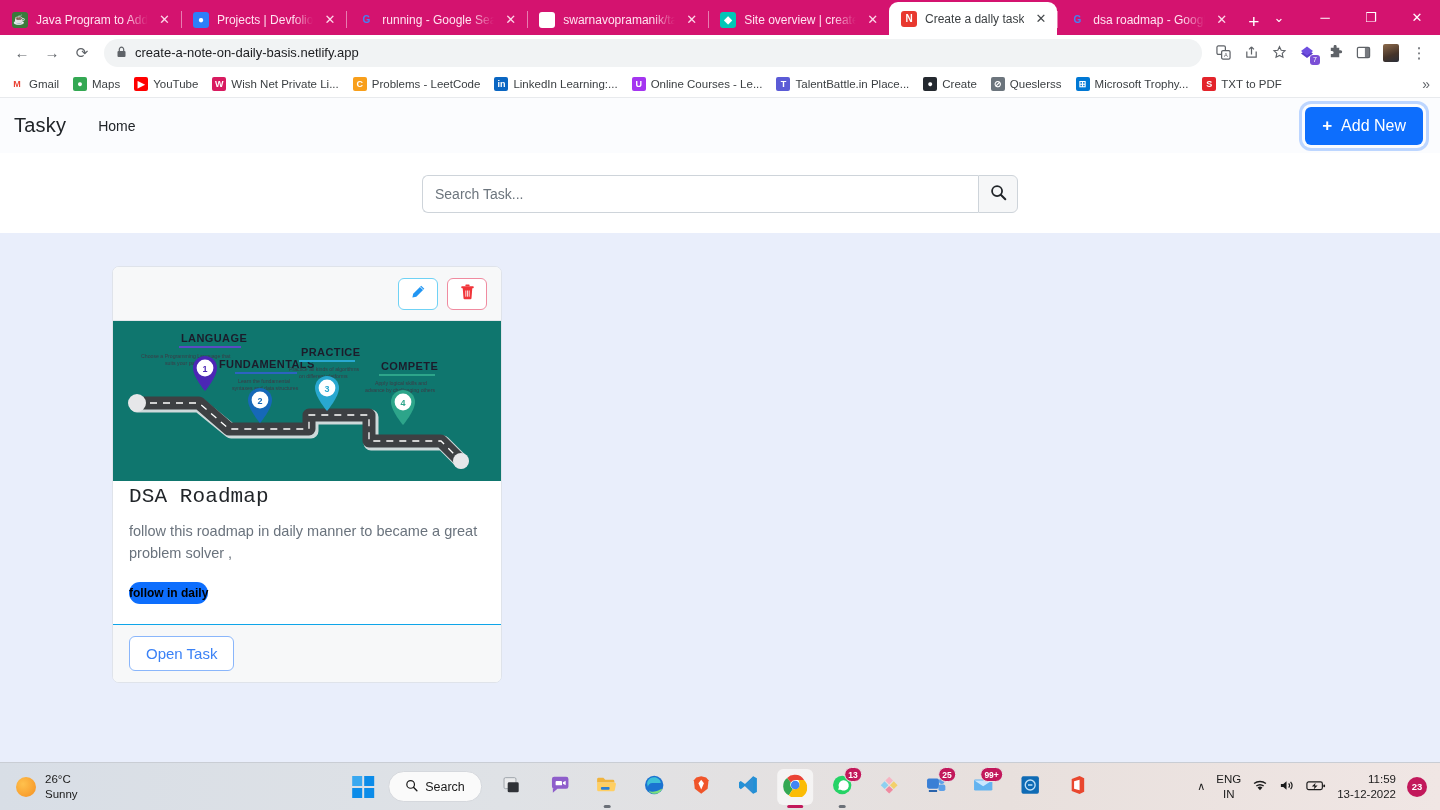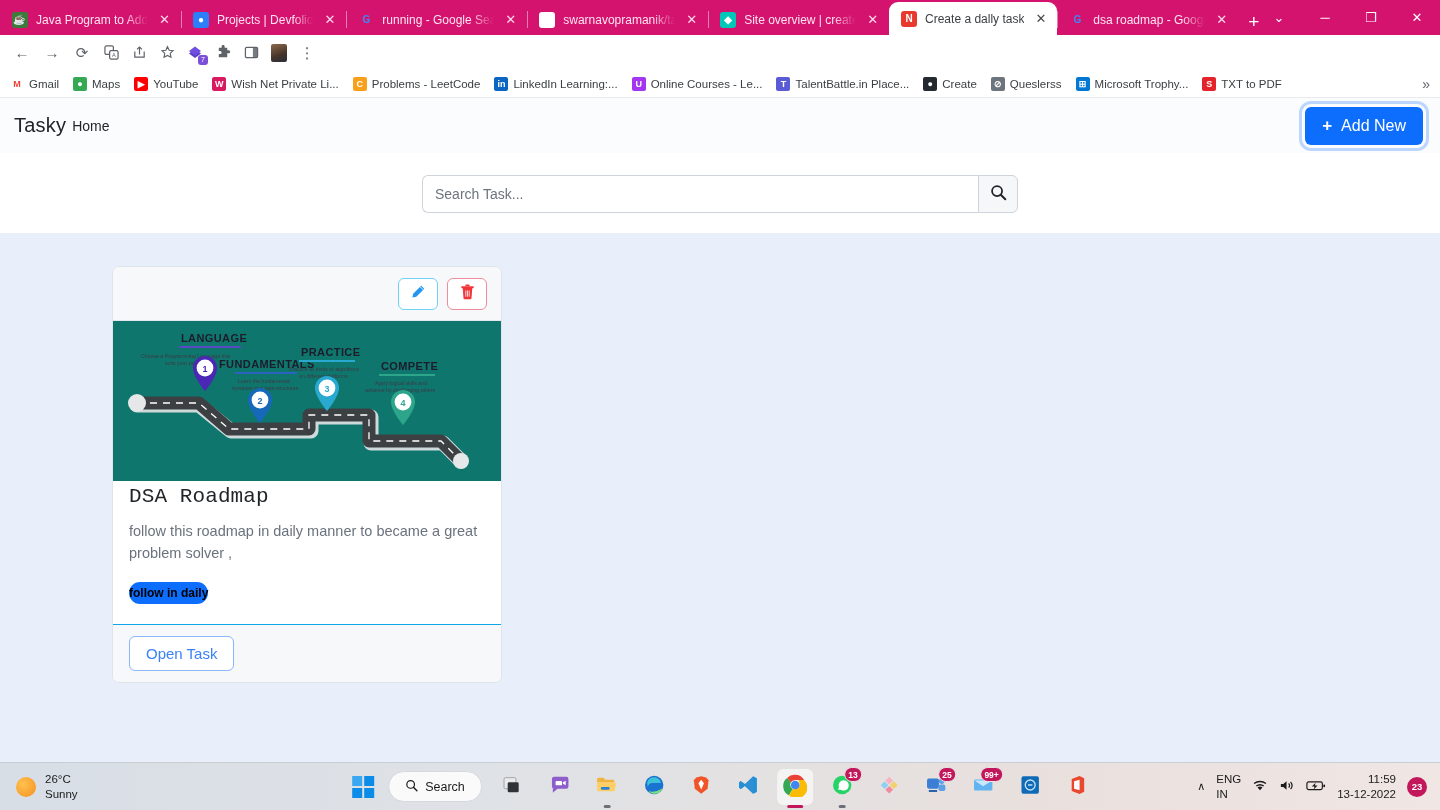--- a/index.html
+++ b/index.html
@@ -85,21 +85,21 @@
     display: flex; align-items: center; justify-content: center;
     font-size: 9px; font-weight: bold; color: #fff;
   }
   .bm-overflow { margin-left: auto; color: #5f6368; font-size: 14px; }
 
   
   .page { flex: 1; background: #e9eefb; overflow: hidden; position: relative; }
 
   .navbar {
     height: 55px; background: #fbfcfe; display: flex; align-items: center;
-    padding: 0 14px; 
+    padding: 0 14px; gap: 26px;
   }
   .brand { font-size: 20px; color: #212529; letter-spacing: .2px; }
   .navlink { font-size: 14px; color: #212529; margin-left: 6px; }
   .addnew-wrap {
     margin-left: auto; border-radius: 9px; padding: 3px;
     box-shadow: 0 0 0 3px #bdd6ff;
   }
   .addnew {
     background: #0d6efd; color: #fff; border: none; border-radius: 6px;
     font-size: 16px; padding: 9px 17px; display: flex; align-items: center; gap: 9px;
@@ -198,21 +198,21 @@
   .badge {
     position: absolute; top: -2px; right: -2px; background: #c2185b; color: #fff;
     font-size: 8.5px; font-weight: bold; border-radius: 9px; min-width: 16px;
     height: 15px; line-height: 15px; text-align: center; padding: 0 3px;
     border: 1.5px solid #eae6e6;
   }
   .tray {
     margin-left: auto; display: flex; align-items: center; gap: 11px;
     padding-right: 13px; font-size: 11.5px; color: #1b1b1b;
   }
-  .lang { line-height: 1.25; font-size: 11.5px; }
+  .lang { line-height: 1.25; text-align: center; font-size: 11.5px; }
   .clock { line-height: 1.25; text-align: right; font-size: 11.5px; }
   .notif {
     width: 20px; height: 20px; border-radius: 50%; background: #c2185b; color: #fff;
     font-size: 9.5px; font-weight: bold; display: flex; align-items: center;
     justify-content: center;
   }
 </style>
 </head>
 <body>
 
@@ -267,20 +267,29 @@
       <span>─</span>
       <span>❐</span>
       <span>✕</span>
     </div>
   </div>
 
   <div class="toolbar">
     <div class="navbtn">←</div>
     <div class="navbtn">→</div>
     <div class="navbtn">⟳</div>
+    <div class="omnibox">
+      <span style="font-size:10px;">
+        <svg width="11" height="12" viewBox="0 0 11 12">
+            <rect x="1.5" y="5" width="8" height="6" rx="1" fill="#5f6368"></rect>
+            <path d="M3.3 5V3.4a2.2 2.2 0 1 1 4.4 0V5" stroke="#5f6368" stroke-width="1.2" fill="none"></path>
+          </svg>
+      </span>
+      <span>create-a-note-on-daily-basis.netlify.app</span>
+    </div>
     <div class="tb-icons">
       <div class="tb-icon">
         <svg width="15" height="15" viewBox="0 0 16 16">
             <rect x="1" y="1" width="9" height="9" rx="1.5" fill="none" stroke="#5f6368" stroke-width="1.3"></rect>
             <rect x="6" y="6" width="9" height="9" rx="1.5" fill="#fff" stroke="#5f6368" stroke-width="1.3"></rect>
             <text x="10.5" y="13" font-size="6" fill="#5f6368" text-anchor="middle">A</text>
           </svg>
       </div>
       <div class="tb-icon">
         <svg width="15" height="15" viewBox="0 0 16 16">

